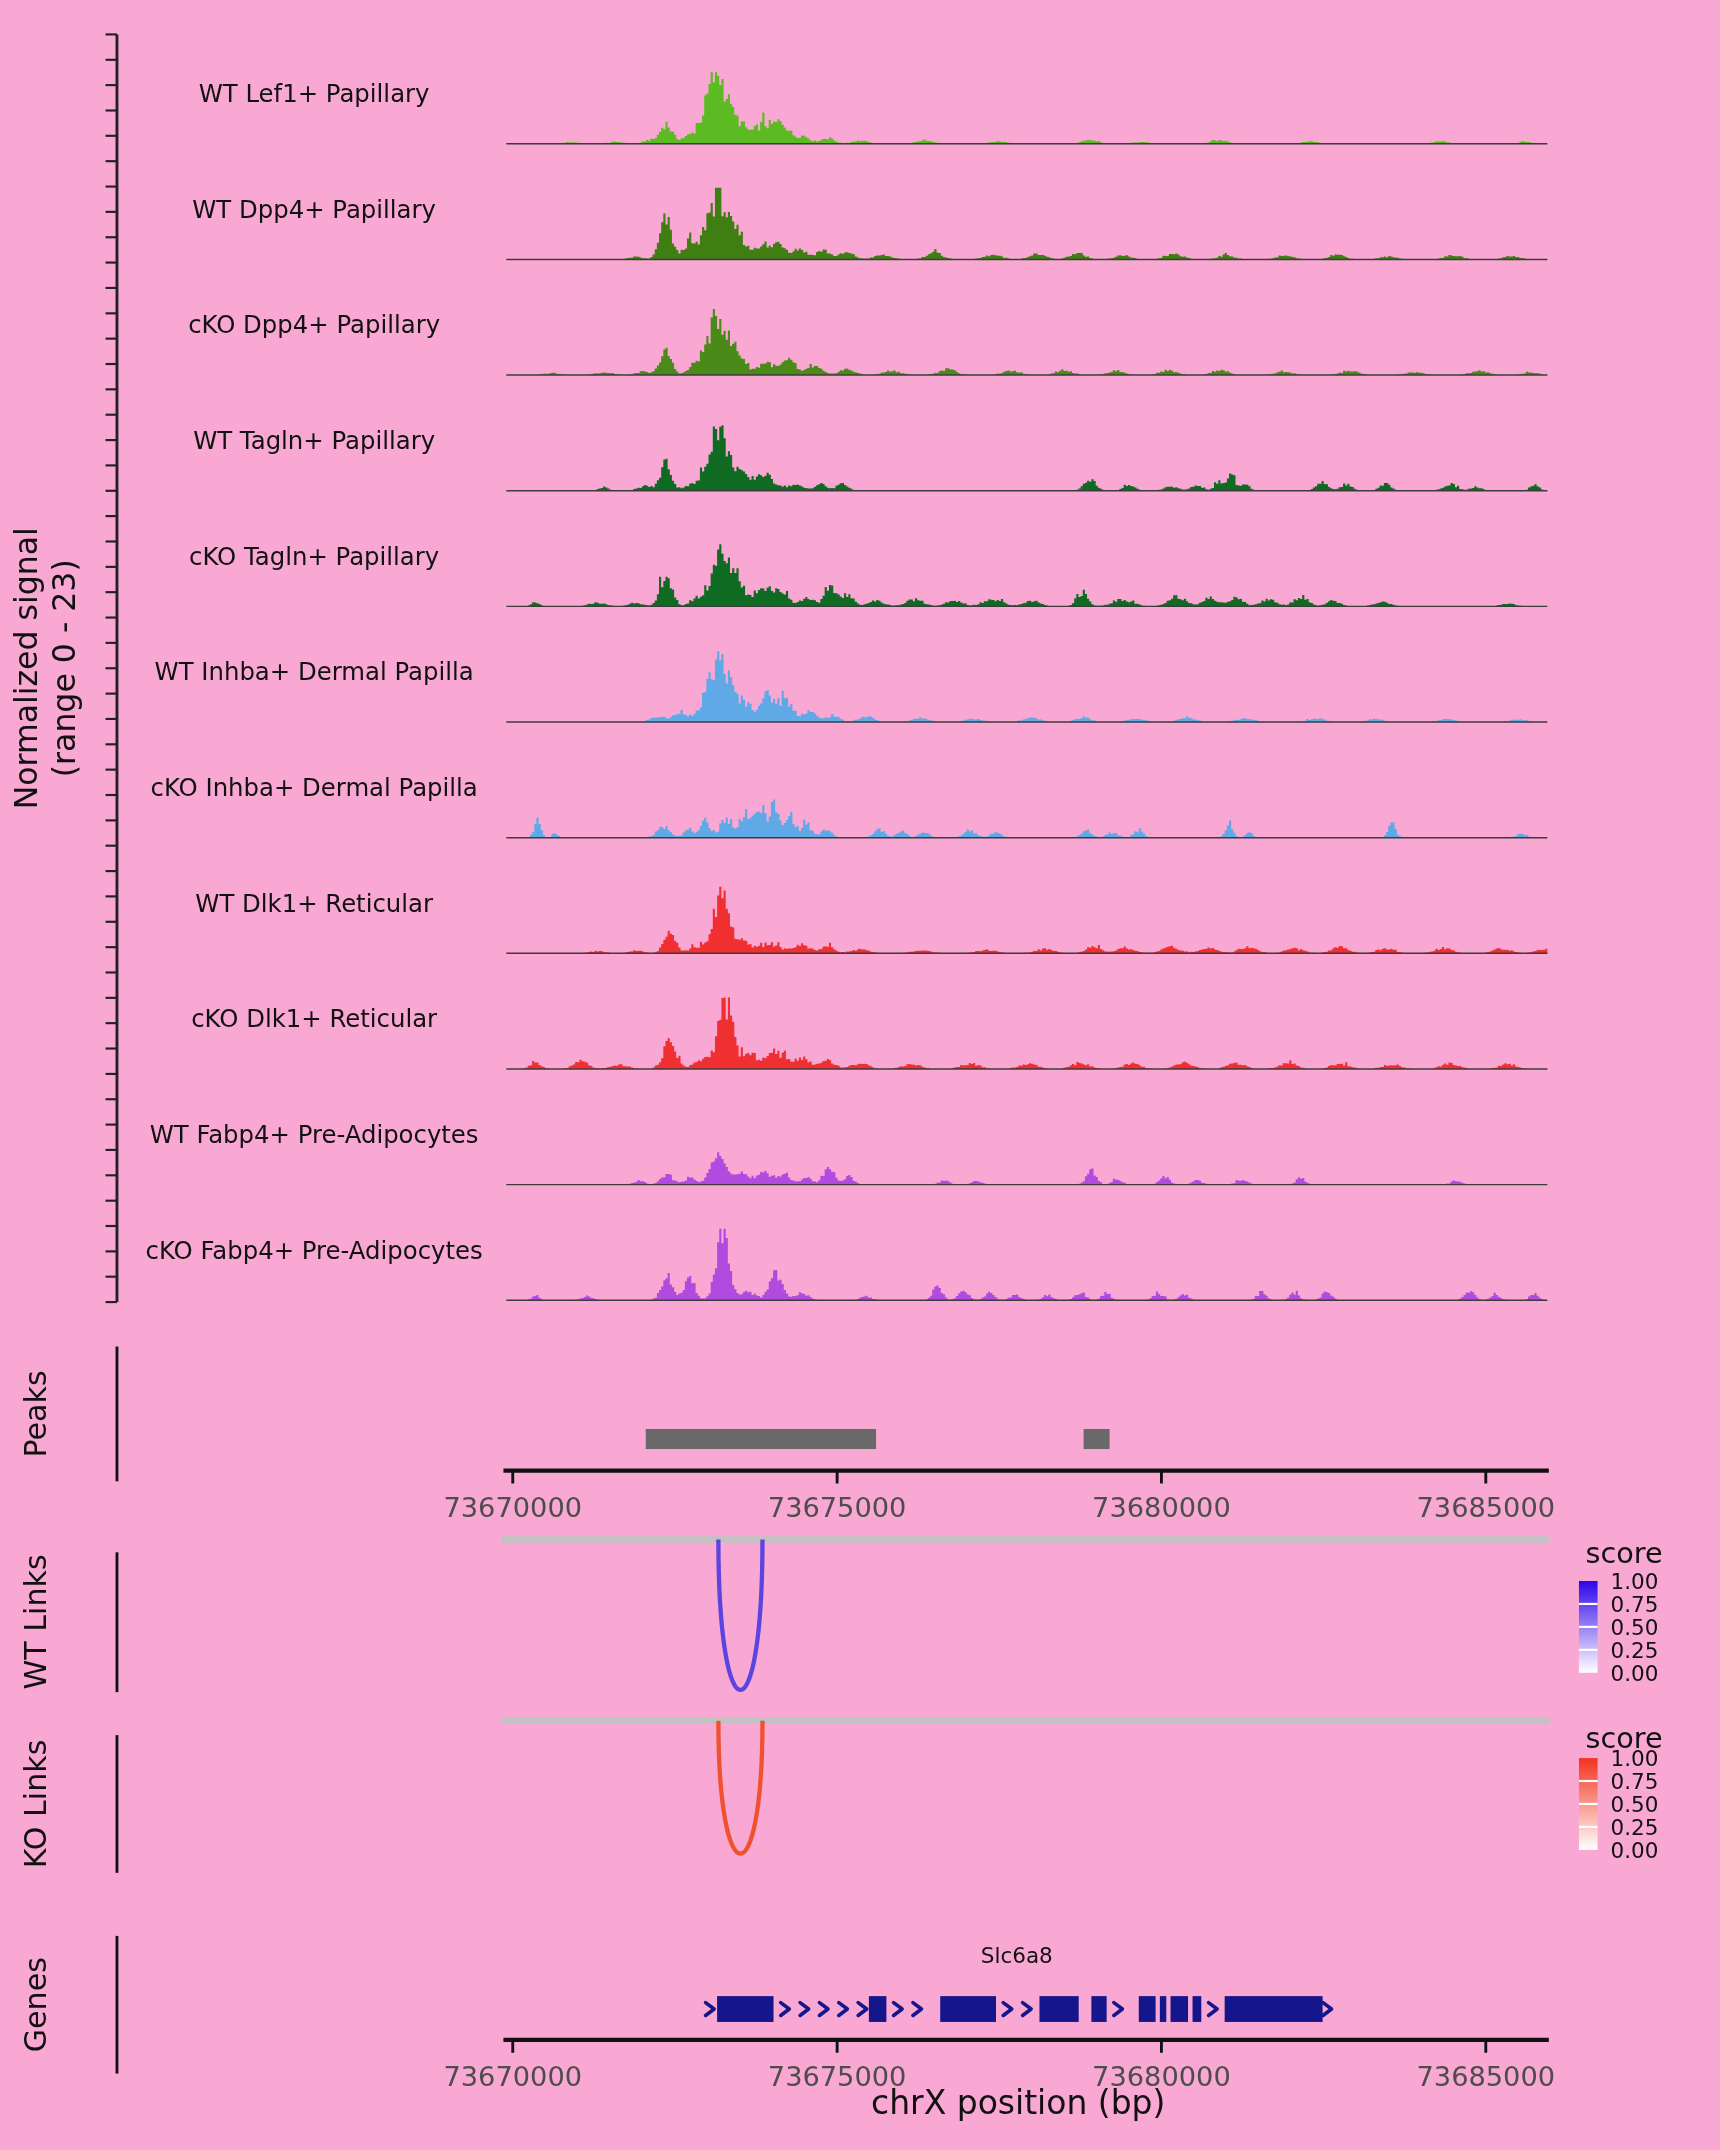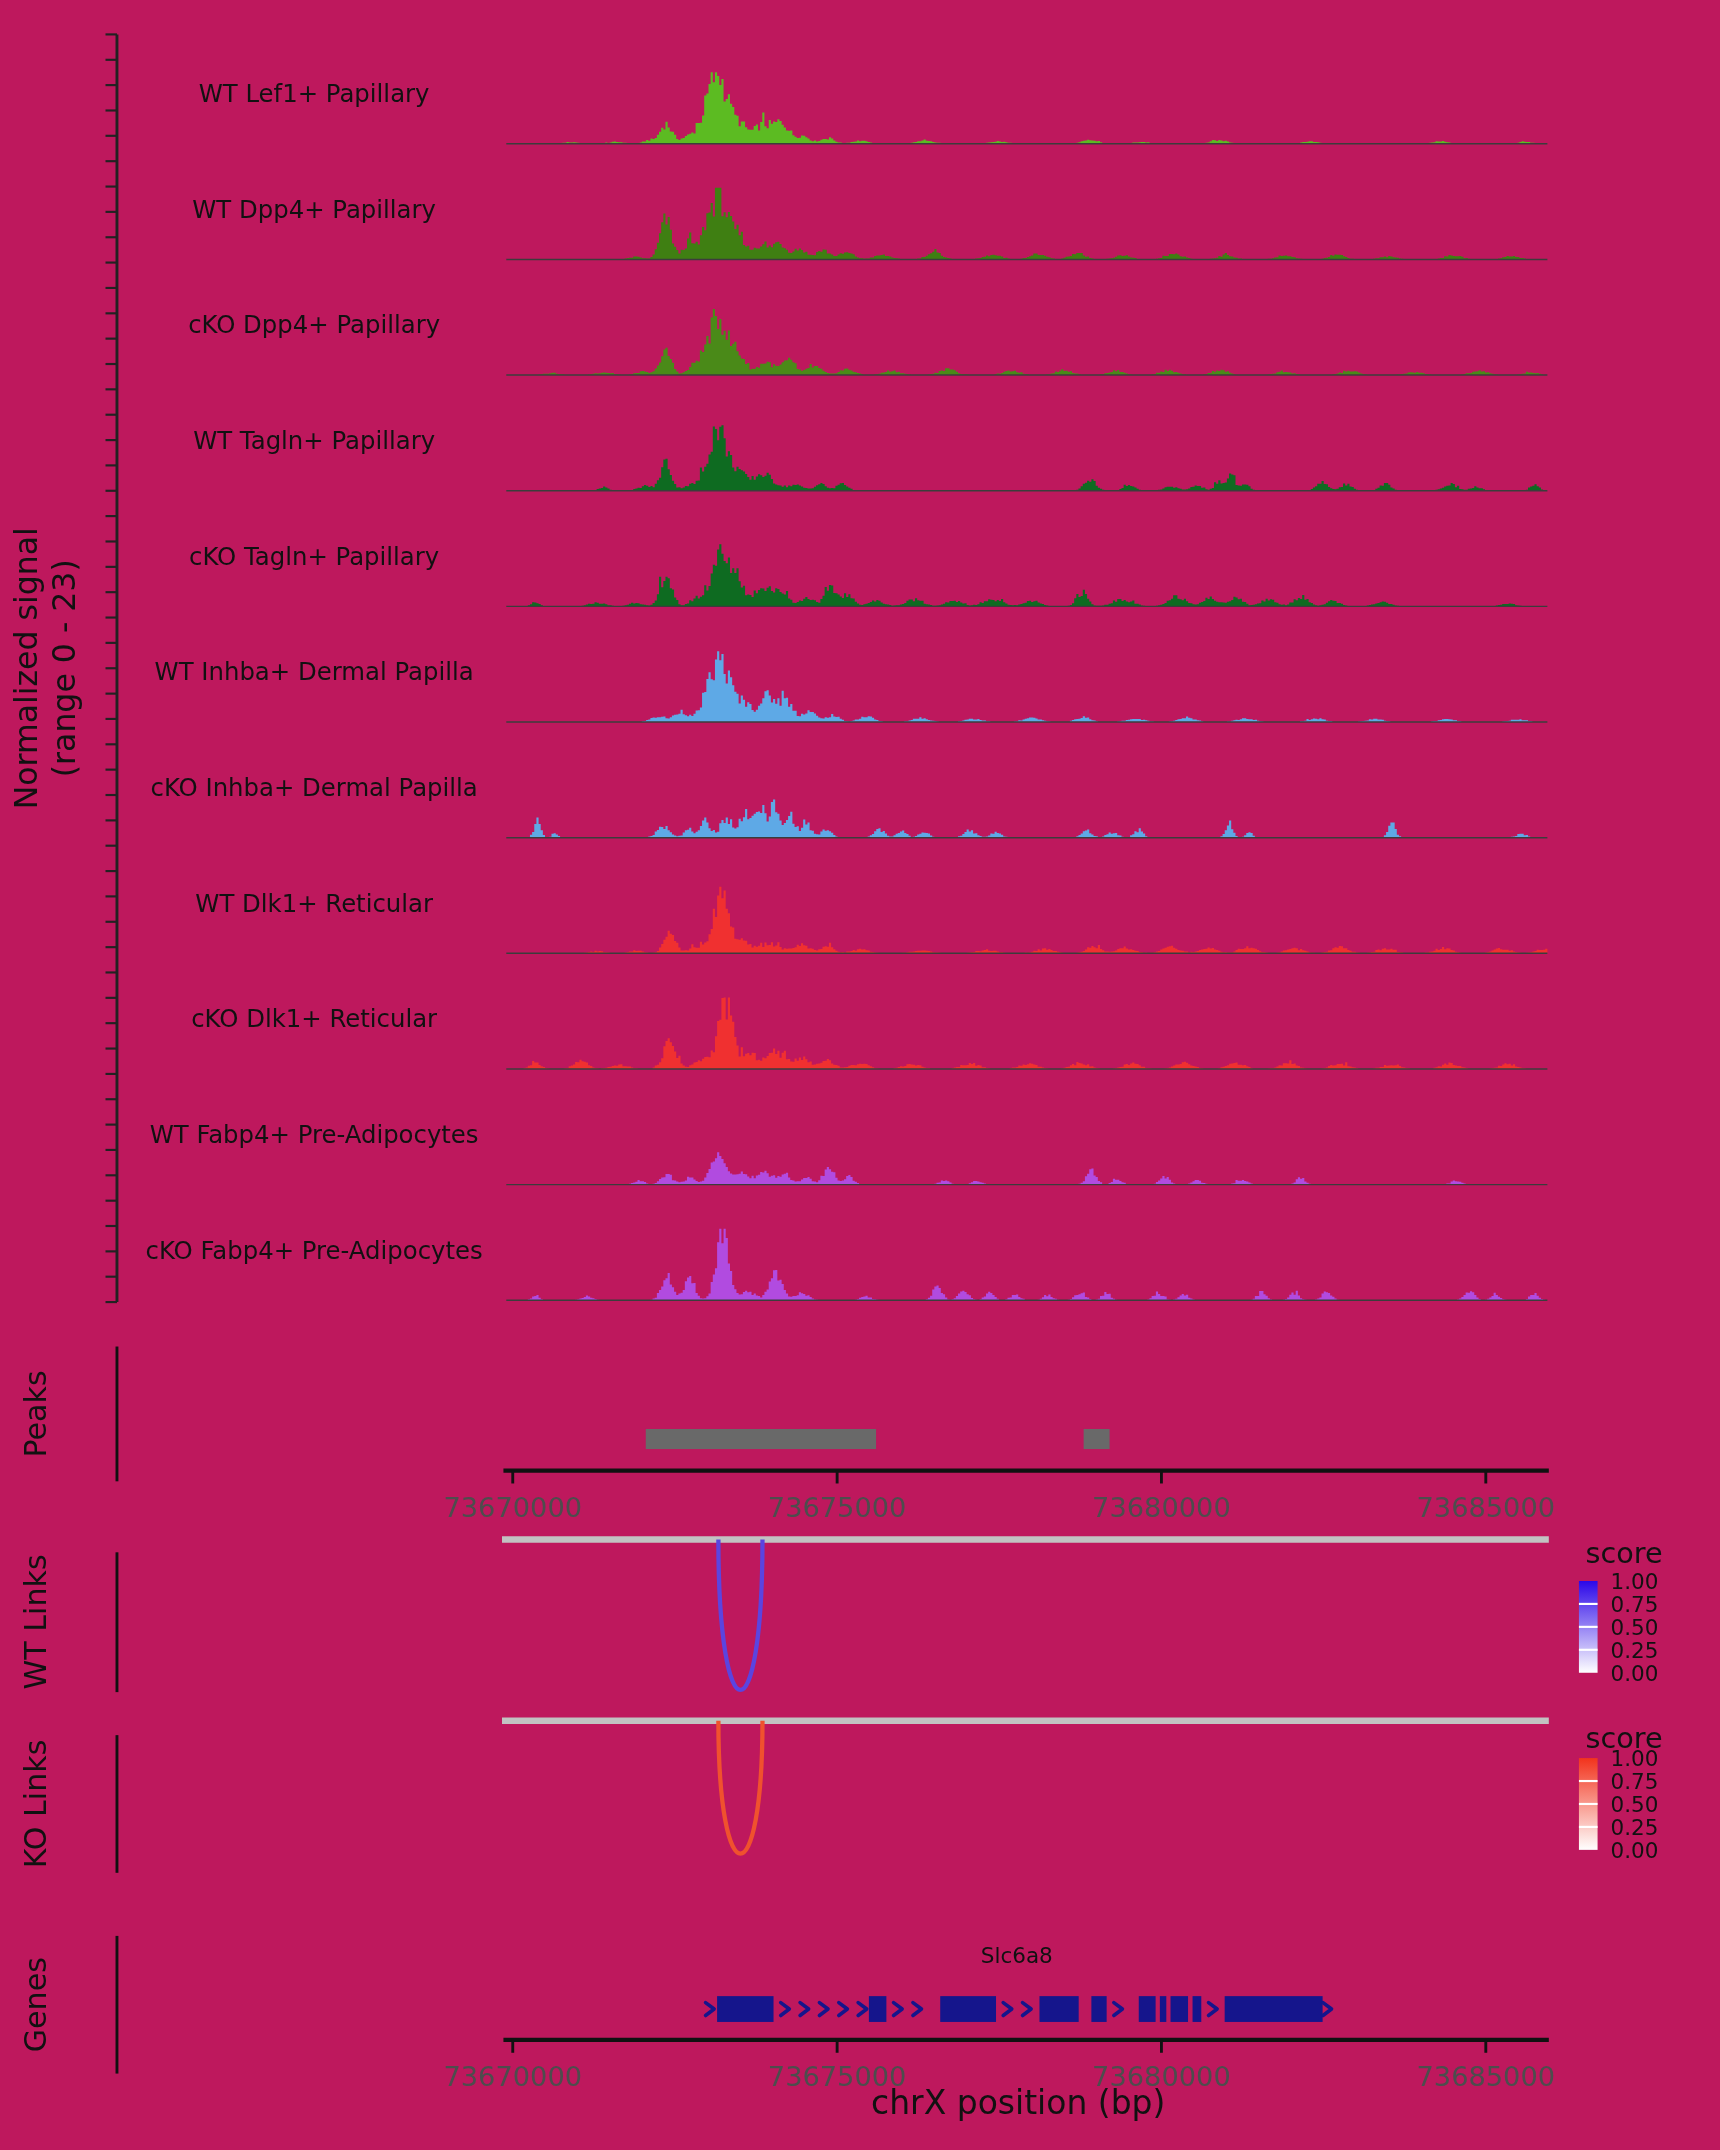--- a/index.html
+++ b/index.html
@@ -1,16 +1,16 @@
 <!DOCTYPE html>
 <html style="font-size:11.5px"><head>
 <meta charset="utf-8">
 <style>
   html,body{margin:0;padding:0;background:#ffffff;}
-  .page{position:relative;width:1721px;height:2151px;background:#be185d;}
+  .page{position:relative;width:1721px;height:2151px;background:#f9a8d4;}
   svg{font-family:"DejaVu Sans", sans-serif;}
   text{user-select:none;}
 </style>
 </head>
 <body>
 
 <div class="page">
 <svg width="1721" height="2151" viewBox="0 0 2400 3000">
   <defs>
     <linearGradient id="lg-wt" x1="0" y1="0" x2="0" y2="1">

